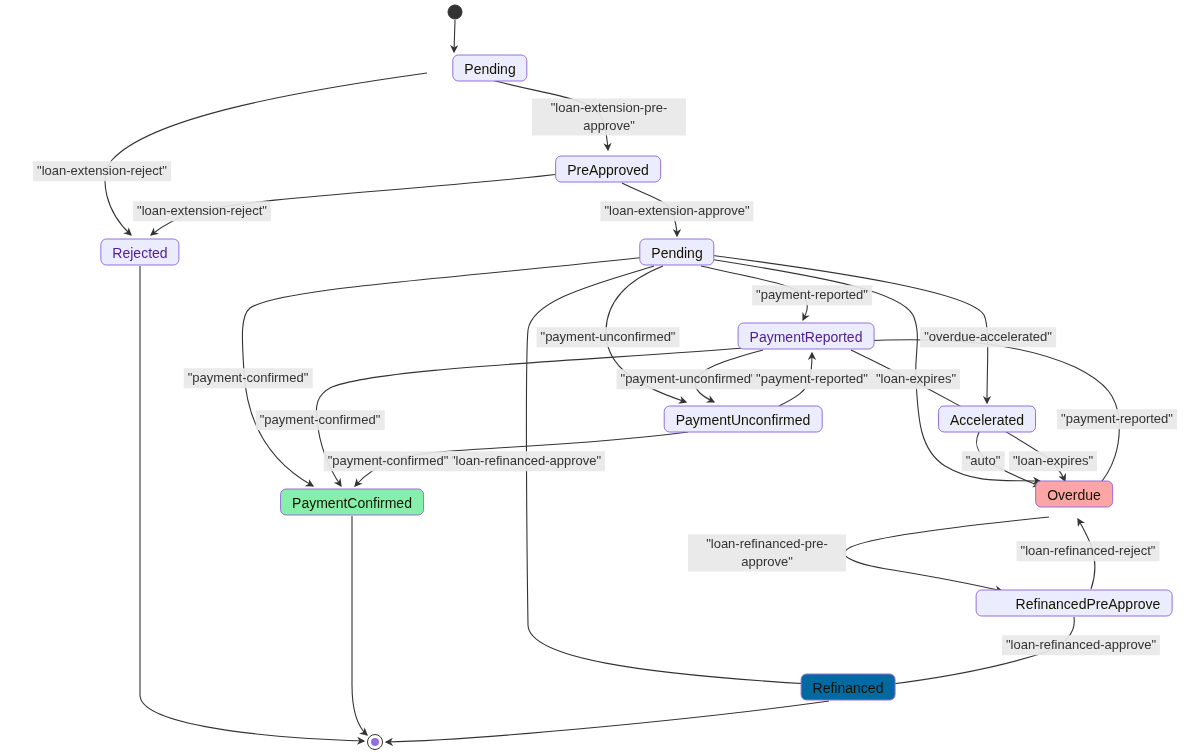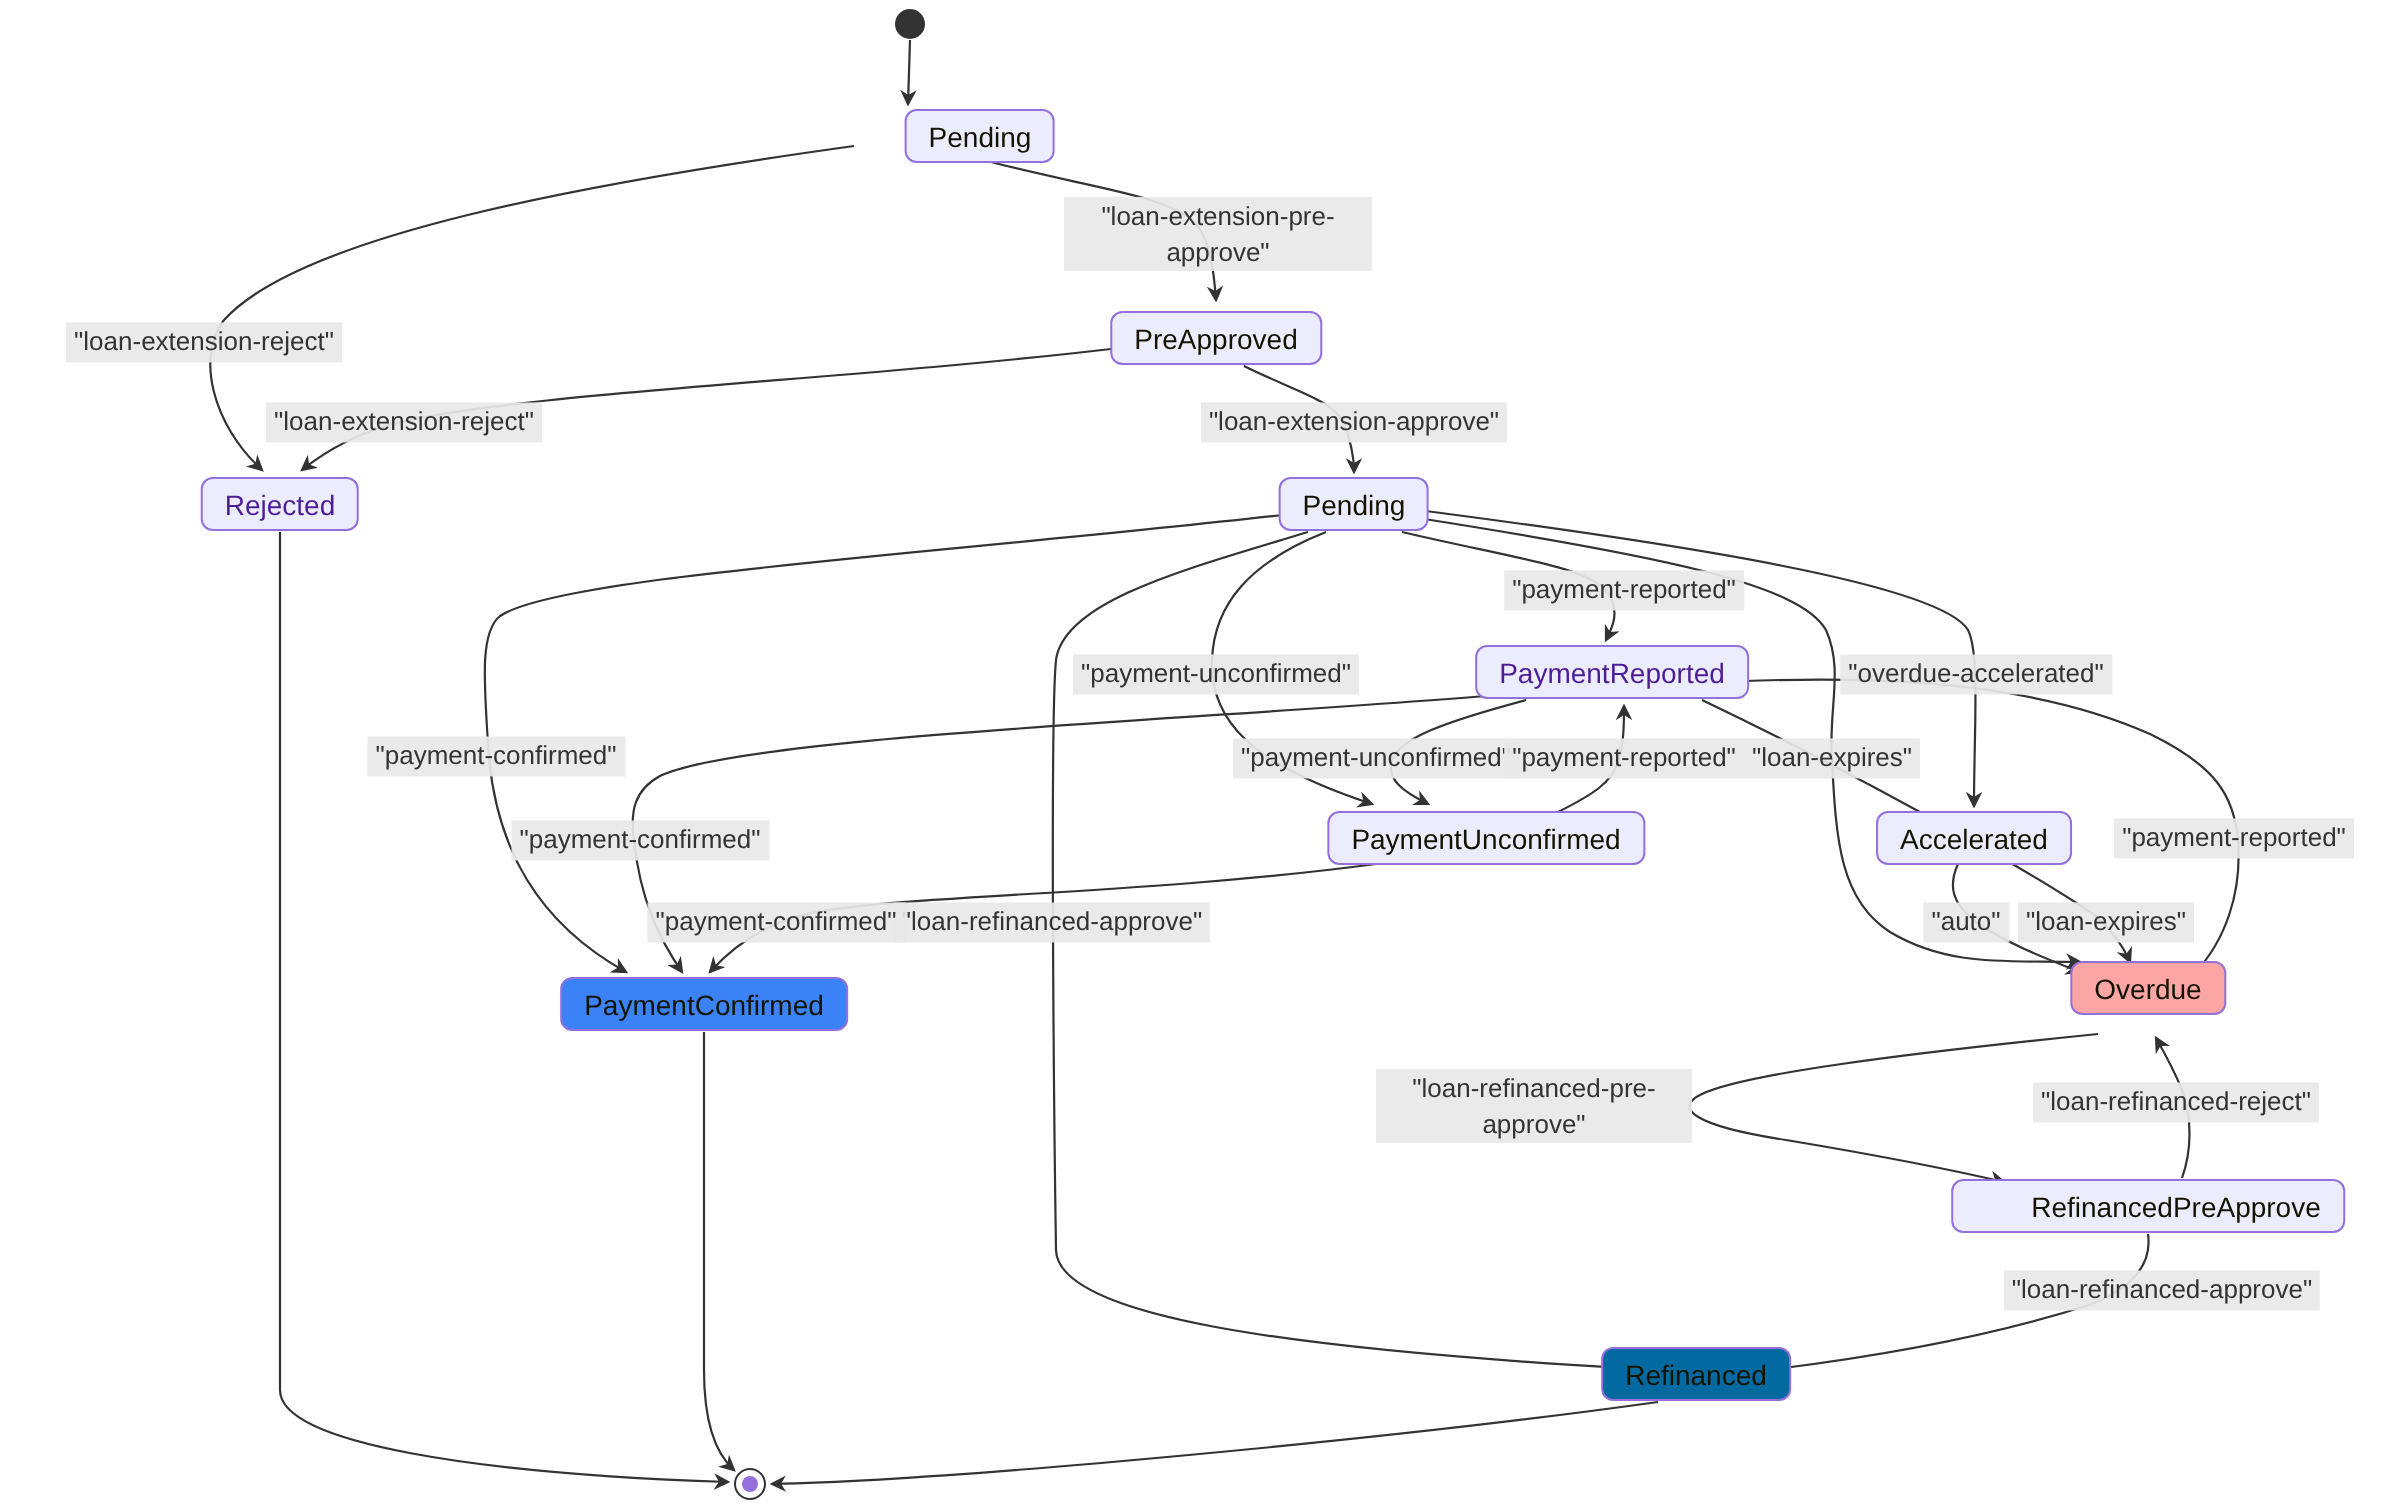--- a/index.html
+++ b/index.html
@@ -96,21 +96,21 @@
       <div class="edge-label" style="left: 1081px; top: 645px;">"loan-refinanced-approve"</div>
     </div>
   <div id="nodes-layer">
       <div class="state" style="left: 454px; top: 68px; background: rgb(236, 236, 255); border-color: rgb(147, 112, 219); color: rgb(19, 19, 0); margin-left: 36px;">Pending</div>
       <div class="state" style="left: 608px; top: 169px; background: rgb(236, 236, 255); border-color: rgb(147, 112, 219); color: rgb(19, 19, 0);">PreApproved</div>
       <div class="state" style="left: 140px; top: 252px; background: rgb(236, 236, 255); border-color: rgb(147, 112, 219); color: #4c1d95;">Rejected</div>
       <div class="state" style="left: 677px; top: 252px; background: rgb(236, 236, 255); border-color: rgb(147, 112, 219); color: rgb(19, 19, 0);">Pending</div>
       <div class="state" style="left: 806px; top: 336px; background: rgb(236, 236, 255); border-color: rgb(147, 112, 219); color: #4c1d95;">PaymentReported</div>
       <div class="state" style="left: 743px; top: 419px; background: rgb(236, 236, 255); border-color: rgb(147, 112, 219); color: rgb(19, 19, 0);">PaymentUnconfirmed</div>
       <div class="state" style="left: 987px; top: 419px; background: rgb(236, 236, 255); border-color: rgb(147, 112, 219); color: rgb(19, 19, 0);">Accelerated</div>
-      <div class="state" style="left: 352px; top: 502px; background: #3b82f6; border-color: rgb(147, 112, 219); color: rgb(19, 19, 0);">PaymentConfirmed</div>
+      <div class="state" style="left: 352px; top: 502px; background: #86efac; border-color: rgb(147, 112, 219); color: rgb(19, 19, 0);">PaymentConfirmed</div>
       <div class="state" style="left: 1074px; top: 494px; background: #fca5a5; border-color: rgb(147, 112, 219); color: rgb(19, 19, 0);">Overdue</div>
       <div class="state" style="left: 1074px; top: 603px; background: rgb(236, 236, 255); border-color: rgb(147, 112, 219); color: rgb(19, 19, 0); padding-left: 39px;">RefinancedPreApprove</div>
       <div class="state" style="left: 848px; top: 687px; background: #0369a1; border-color: rgb(147, 112, 219); color: rgb(19, 19, 0);">Refinanced</div>
       <div class="start-node" style="left: 455px; top: 12px; background: rgb(51, 51, 51);"></div>
       <div class="end-node" style="left: 375px; top: 742px; border-color: rgb(51, 51, 51);">
         <div class="end-node-inner" style="background: rgb(147, 112, 219);"></div>
       </div>
     </div>
 </div>
 

